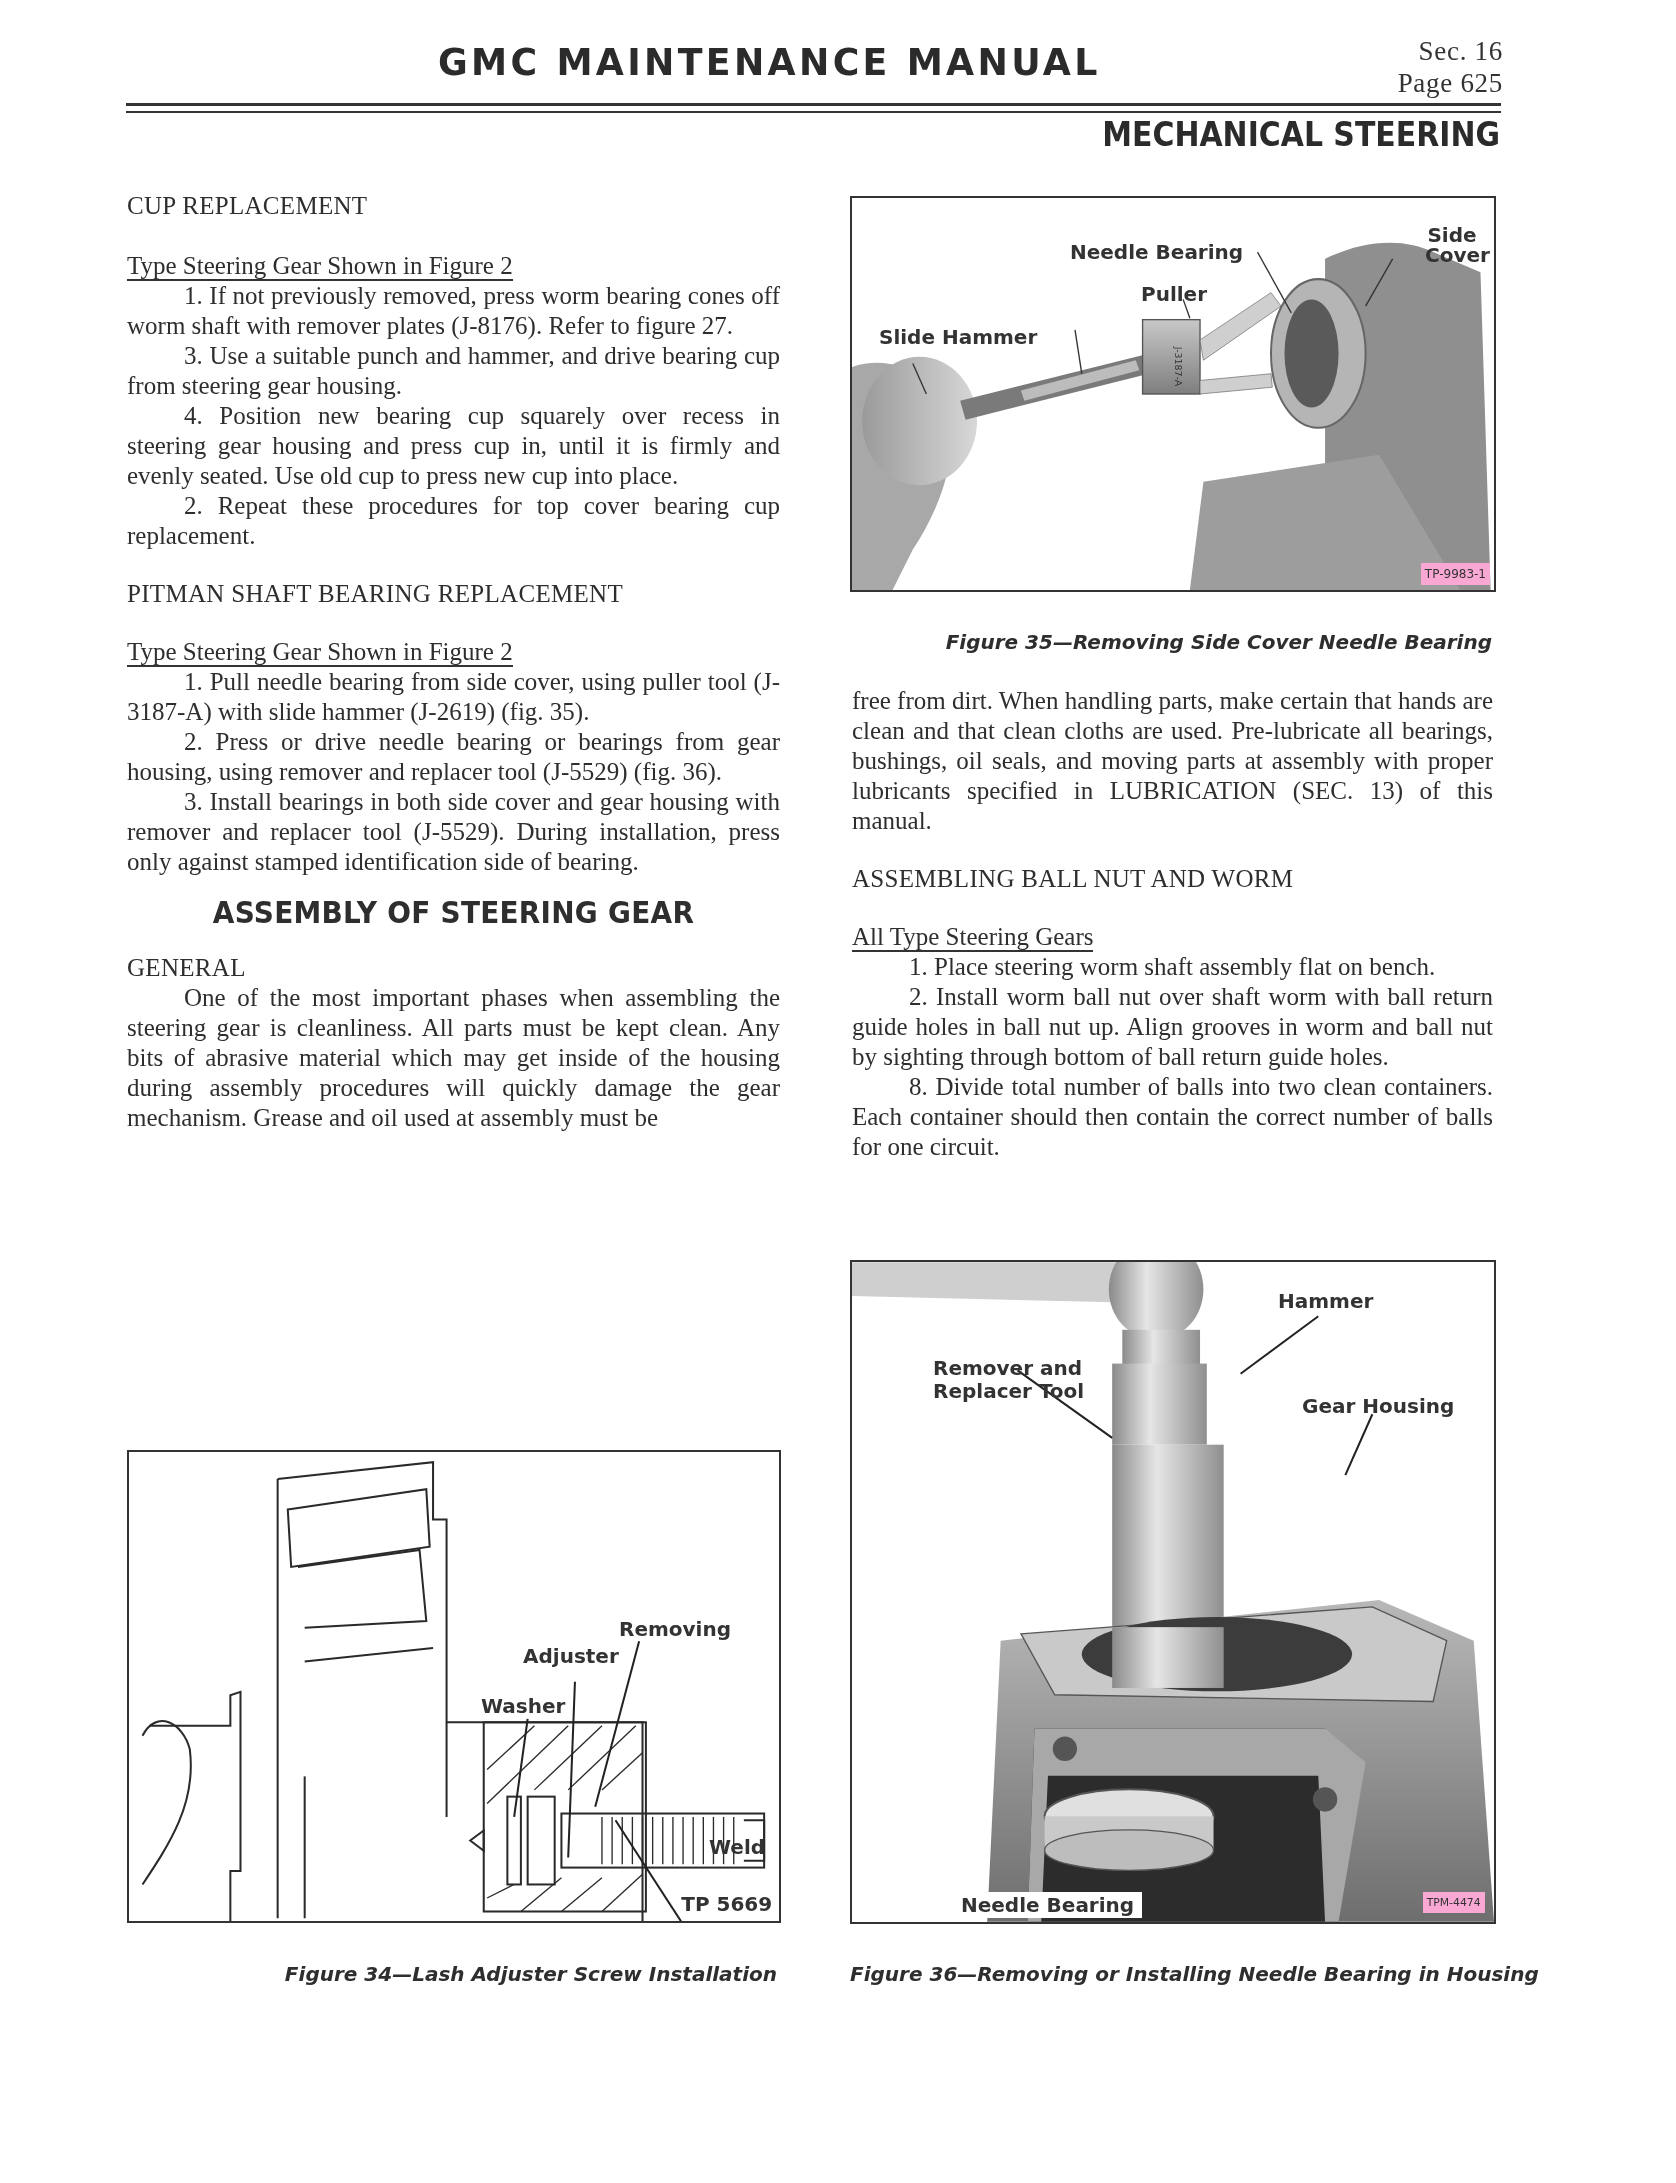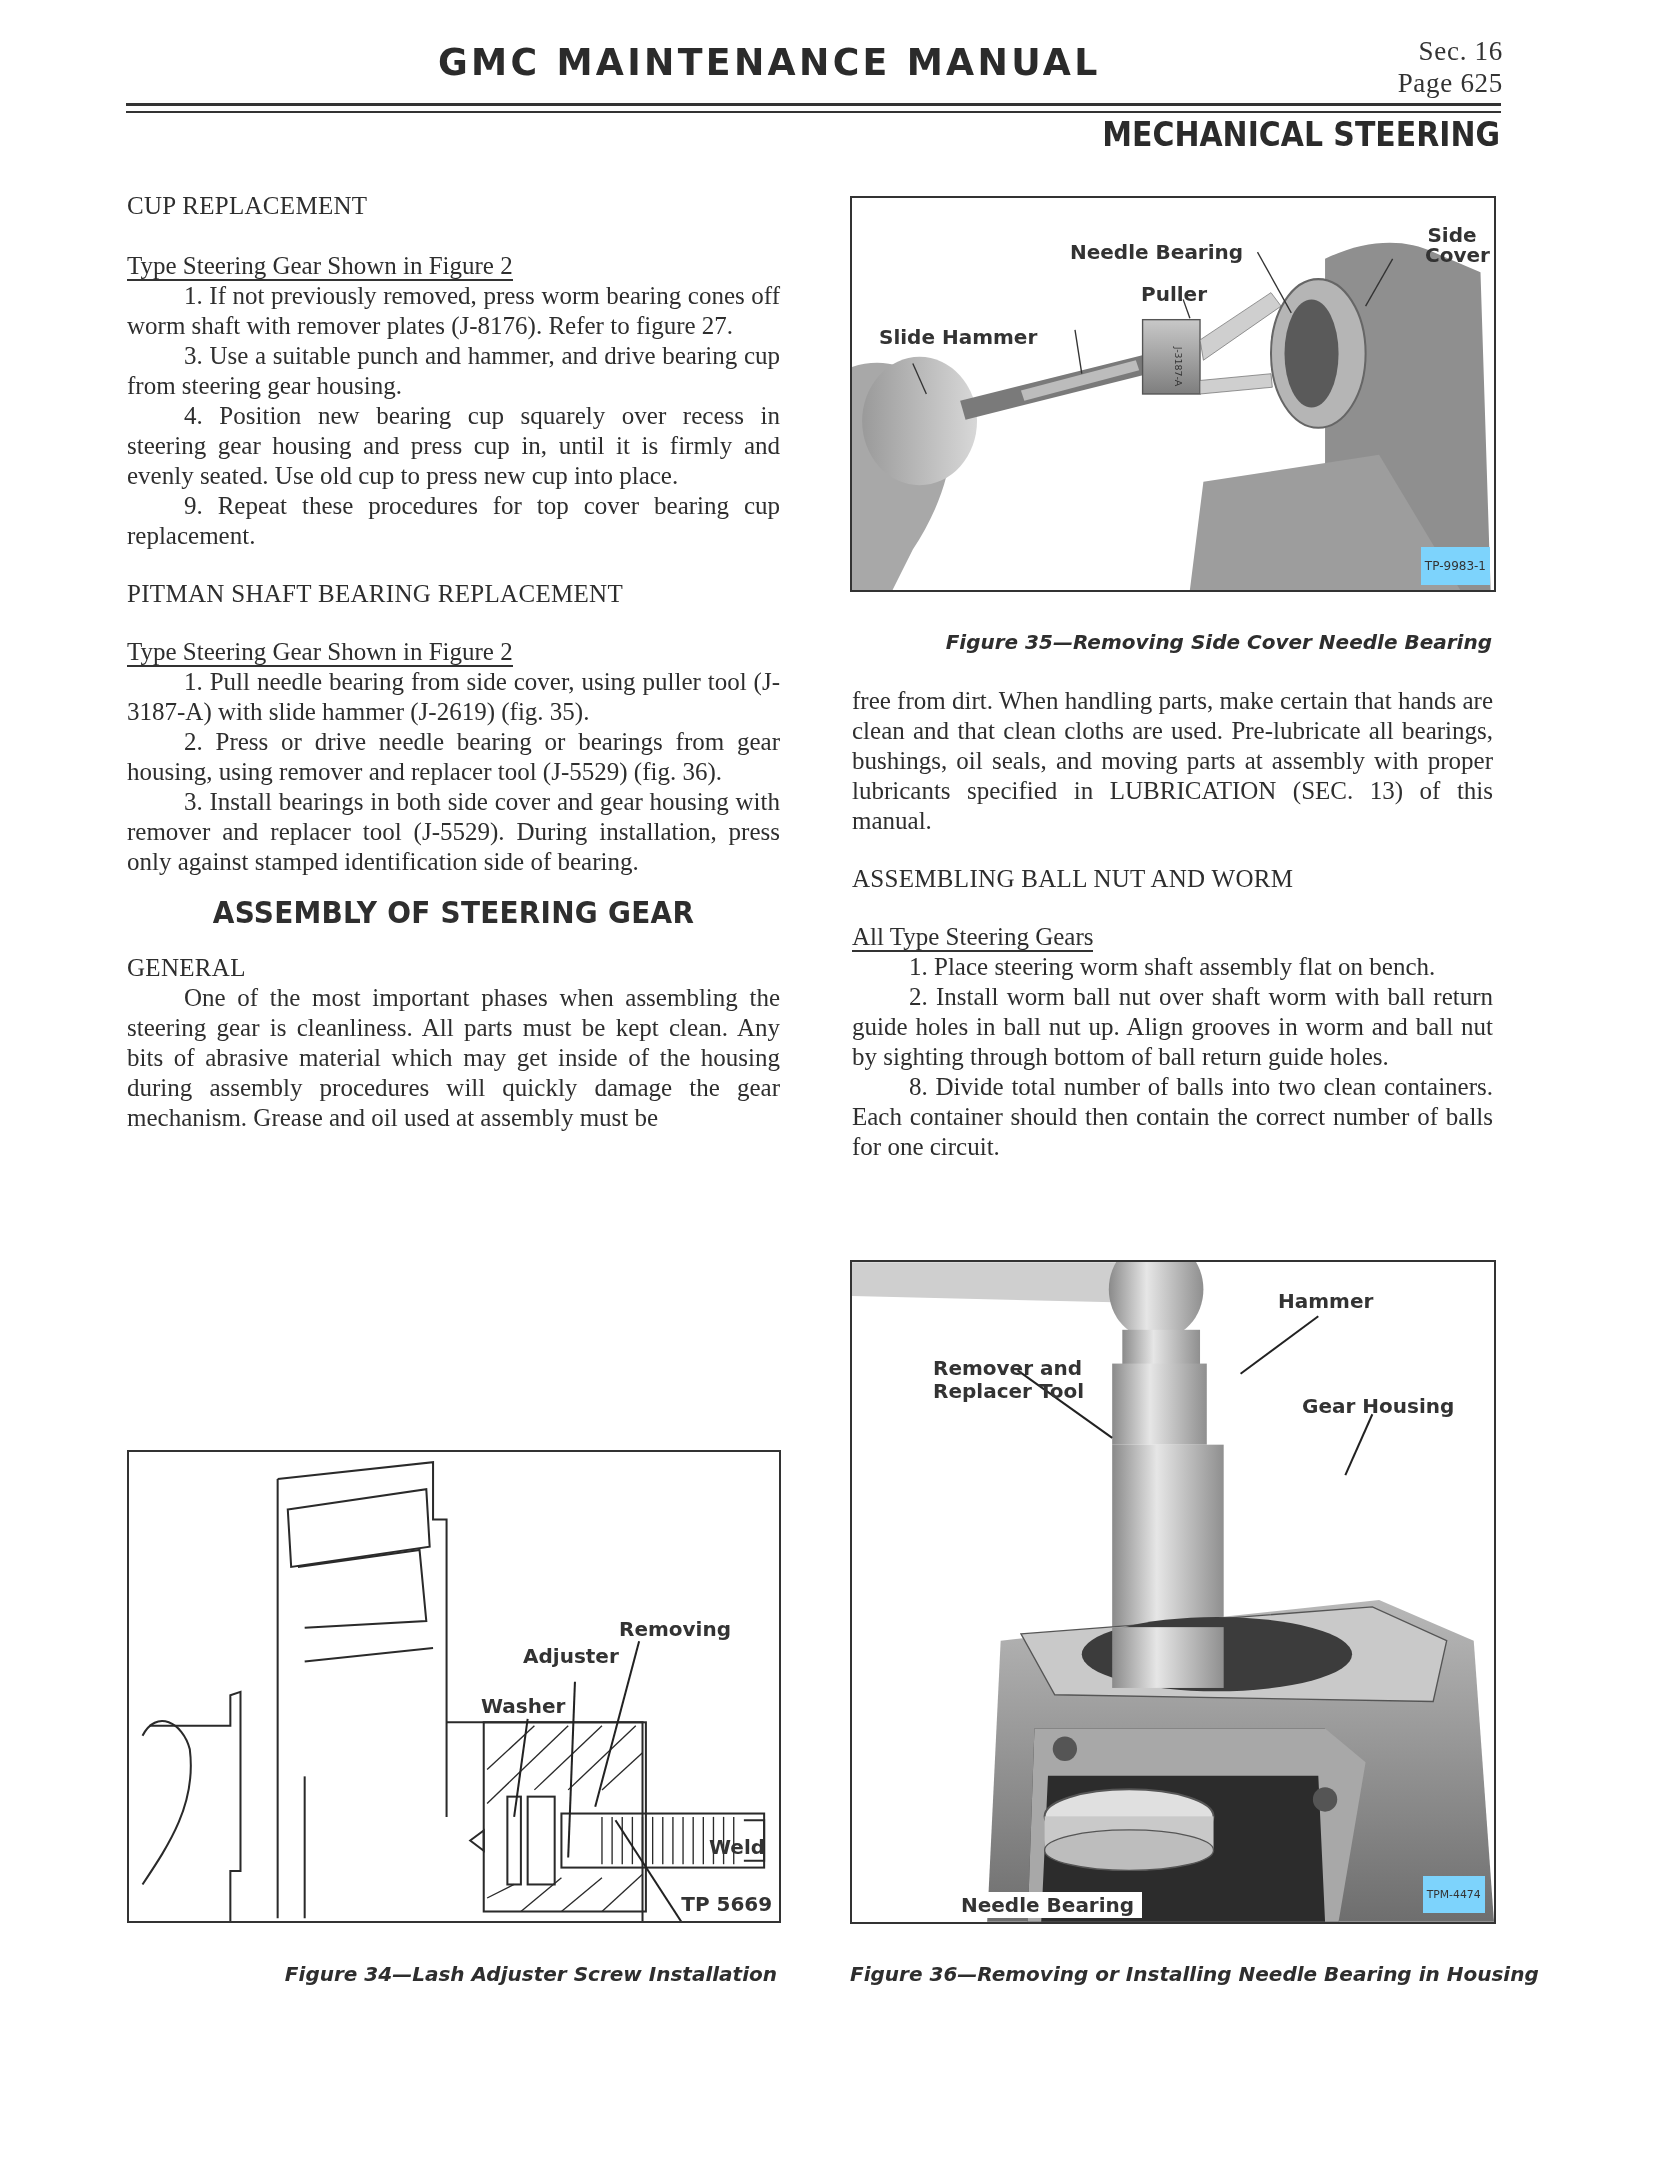--- a/index.html
+++ b/index.html
@@ -22,21 +22,21 @@
   .sub { display: inline-block; border-bottom: 2px solid #333; line-height: 27px; }
   .bighead { font-family: "DejaVu Sans", sans-serif; font-weight: bold; font-size: 31px; text-align: center; letter-spacing: 0.3px; transform: scaleX(0.9); }
 
   #left-col { left: 127px; top: 191px; width: 653px; }
   #right-col-top { left: 852px; top: 686px; width: 641px; }
 
   
   .fig { border: 2px solid #333; background: #fff; overflow: hidden; }
   .caption { font-family: "DejaVu Sans", sans-serif; font-style: italic; font-weight: bold; font-size: 20px; color: #2e2e2e; white-space: nowrap; text-align: right; }
   .lbl { position: absolute; font-family: "DejaVu Sans", sans-serif; font-weight: bold; font-size: 20px; color: #333; white-space: nowrap; line-height: 23px; }
-  .tag { position: absolute; background: #7dd3fc; font-family: "DejaVu Sans", sans-serif; font-size: 12px; padding: 12px 4px; color: #333; }
+  .tag { position: absolute; background: #f9a8d4; font-family: "DejaVu Sans", sans-serif; font-size: 12px; padding: 4px 4px; color: #333; }
 </style>
 </head>
 <body>
 
 <div class="abs" id="hdr-title">GMC MAINTENANCE MANUAL</div>
 <div class="abs" id="hdr-sec">
   <div>Sec. 16</div>
   <div>Page 625</div>
 </div>
 <div class="abs rule" id="rule1"></div>
@@ -46,21 +46,21 @@
 <div class="abs col" id="left-col">
   <div>
     <div class="heading">
       <div>CUP REPLACEMENT</div>
     </div>
     <div style="height:30px"></div>
     <div><span class="sub">Type Steering Gear Shown in Figure 2</span></div>
     <p class="ind">1. If not previously removed, press worm bearing cones off worm shaft with remover plates (J-8176). Refer to figure 27.</p>
     <p class="ind">3. Use a suitable punch and hammer, and drive bearing cup from steering gear housing.</p>
     <p class="ind">4. Position new bearing cup squarely over recess in steering gear housing and press cup in, until it is firmly and evenly seated. Use old cup to press new cup into place.</p>
-    <p class="ind">9. Repeat these procedures for top cover bearing cup replacement.</p>
+    <p class="ind">2. Repeat these procedures for top cover bearing cup replacement.</p>
   </div>
 
   <div style="height:28px"></div>
   <div>
     <div class="heading">PITMAN SHAFT BEARING REPLACEMENT</div>
     <div style="height:28px"></div>
     <div><span class="sub">Type Steering Gear Shown in Figure 2</span></div>
     <p class="ind">1. Pull needle bearing from side cover, using puller tool (J-3187-A) with slide hammer (J-2619) (fig. 35).</p>
     <p class="ind">2. Press or drive needle bearing or bearings from gear housing, using remover and replacer tool (J-5529) (fig. 36).</p>
     <p class="ind">3. Install bearings in both side cover and gear housing with remover and replacer tool (J-5529). During installation, press only against stamped identification side of bearing.</p>

